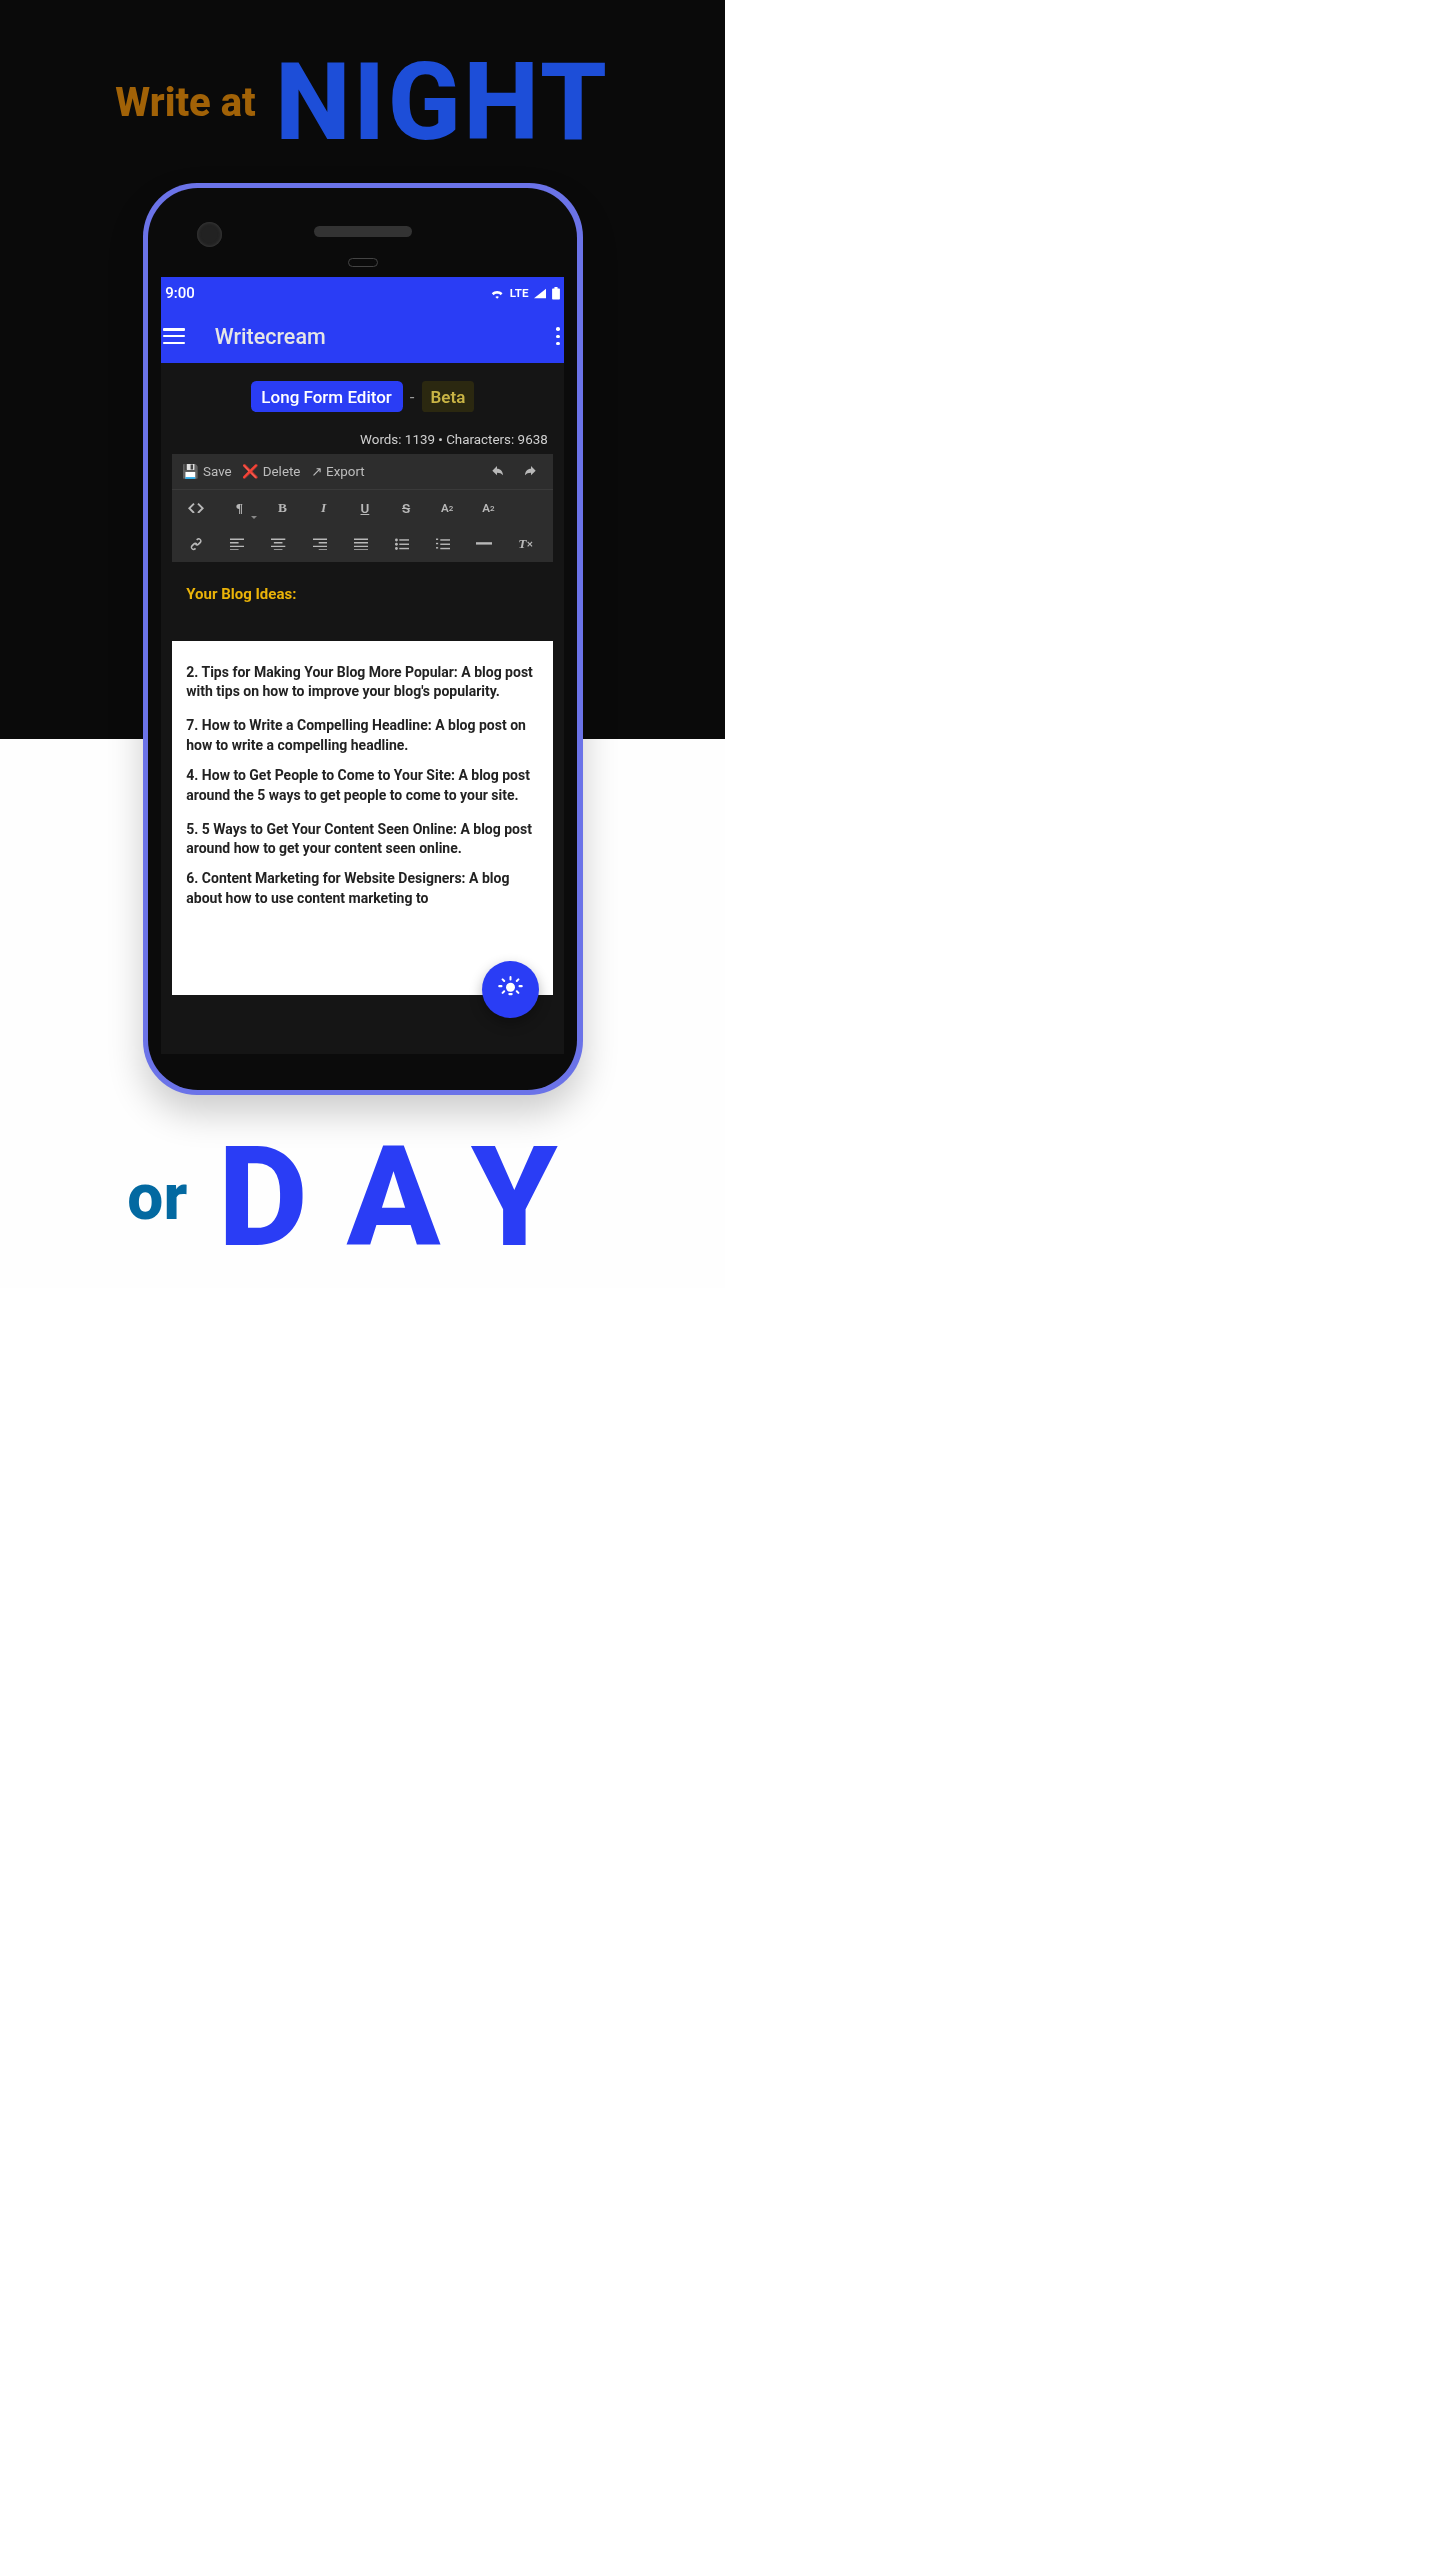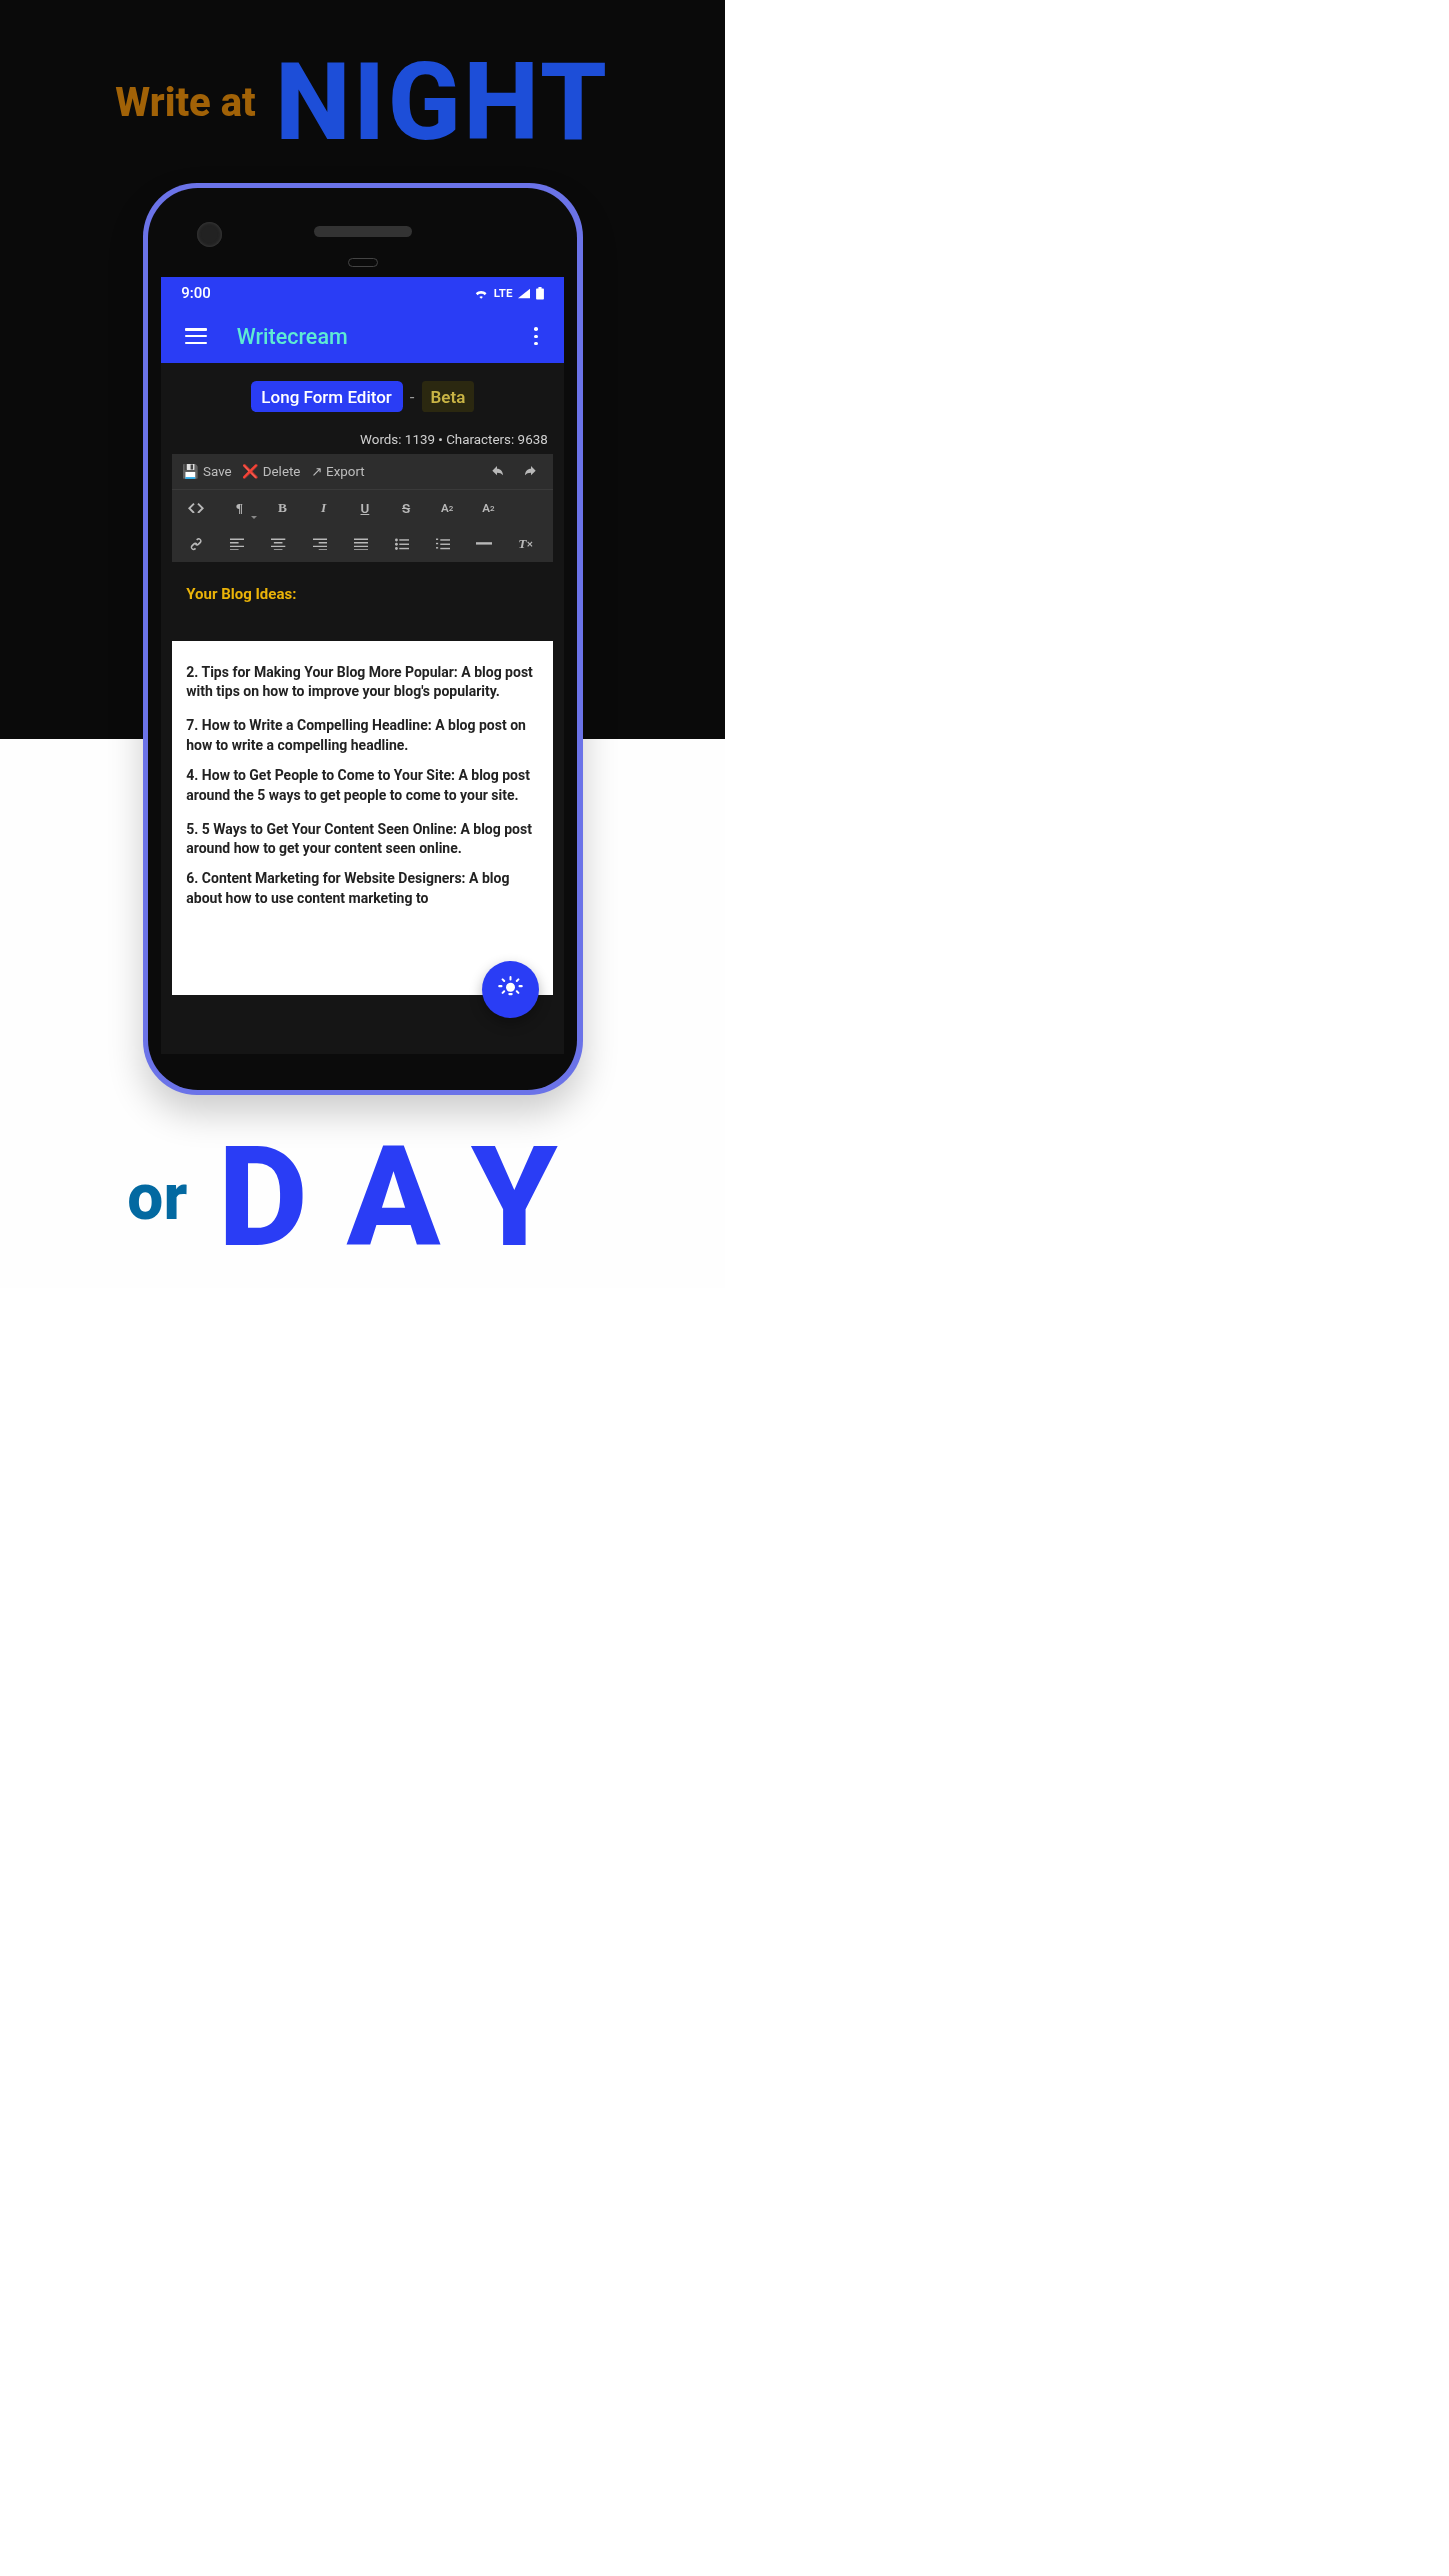--- a/index.html
+++ b/index.html
@@ -117,34 +117,34 @@
     overflow: hidden;
   }
 
   .statusbar {
     height: 32px;
     background: #2a3df5;
     color: #fff;
     display: flex;
     align-items: center;
     justify-content: space-between;
-    padding: 0 20px;
+    padding: 0 4px;
     font-size: 15px;
     font-weight: 500;
   }
   .status-right { display: flex; align-items: center; gap: 5.4px; font-size: 11.6px; }
   .status-right svg { fill: #fff; }
 
   .appbar {
     height: 54px;
     background: #2a3df5;
-    color: #5eead4;
+    color: #e5e5e5;
     display: flex;
     align-items: center;
-    padding: 0 24px;
+    padding: 0 2px;
   }
   .hamburger {
     width: 21.5px; height: 16px;
     display: flex; flex-direction: column; justify-content: space-between;
     cursor: pointer;
   }
   .hamburger span {
     height: 2.2px; background: #fff; border-radius: 0.9px;
   }
   .app-title {

